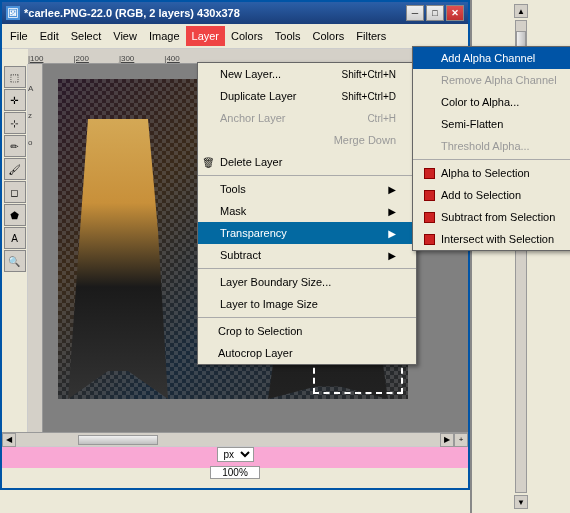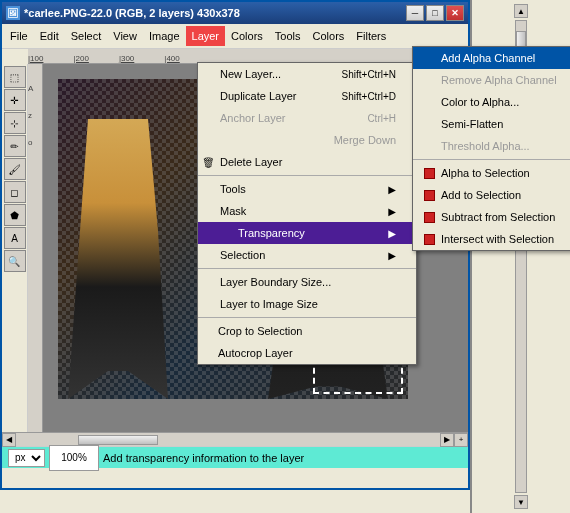--- a/index.html
+++ b/index.html
@@ -166,27 +166,28 @@
       border: 1px solid #999;
       display: flex;
       align-items: center;
       justify-content: center;
       font-size: 8px;
     }
 
     
     .statusbar {
       height: 22px;
-      background: #5eead4;
+      background: #f9a8d4;
       border-top: 1px solid #ccc;
       display: flex;
       align-items: center;
       padding: 0 6px;
       gap: 4px;
       font-size: 11px;
+      flex-direction: column;
     }
     .status-select {
       background: #fff;
       border: 1px solid #999;
       height: 18px;
       font-size: 10px;
       padding: 0 2px;
     }
     .zoom-input {
       width: 50px;
@@ -213,23 +214,22 @@
     .layer-menu-item {
       height: 22px;
       display: flex;
       align-items: center;
       padding: 0 20px;
       cursor: pointer;
       font-size: 11px;
       position: relative;
     }
     .layer-menu-item.active {
-      background: #4c1d95;
+      background: #0369a1;
       color: white;
-      gap: 18px;
     }
     .layer-menu-item.disabled {
       color: #999;
       justify-content: space-between;
     }
     .layer-menu-item .shortcut {
       margin-left: auto;
       font-size: 10px;
       color: inherit;
     }
@@ -427,21 +427,20 @@
     </div>
     <div class="scroll-btn">▶</div>
     <div class="scroll-btn">+</div>
   </div>
 
   <div class="statusbar">
     <select class="status-select">
       <option>px</option>
     </select>
     <input class="zoom-input" type="text" value="100%" style="">
-    <span>Add transparency information to the layer</span>
   </div>
 
   <div class="layer-menu">
     <div class="layer-menu-item">
       <span class="menu-icon"></span>
       <span>New Layer...</span>
       <span class="shortcut">Shift+Ctrl+N</span>
     </div>
     <div class="layer-menu-item">
       <span class="menu-icon"></span>
@@ -472,21 +471,21 @@
       <span>Mask</span>
       <span class="arrow">▶</span>
     </div>
     <div class="layer-menu-item active">
       <span class="menu-icon"></span>
       <span>Transparency</span>
       <span class="arrow">▶</span>
     </div>
     <div class="layer-menu-item">
       <span class="menu-icon"></span>
-      <span>Selection</span>
+      <span>Subtract</span>
       <span class="arrow">▶</span>
     </div>
     <div class="menu-separator"></div>
     <div class="layer-menu-item">
       <span class="menu-icon"></span>
       <span>Layer Boundary Size...</span>
     </div>
     <div class="layer-menu-item">
       <span class="menu-icon"></span>
       <span>Layer to Image Size</span>

